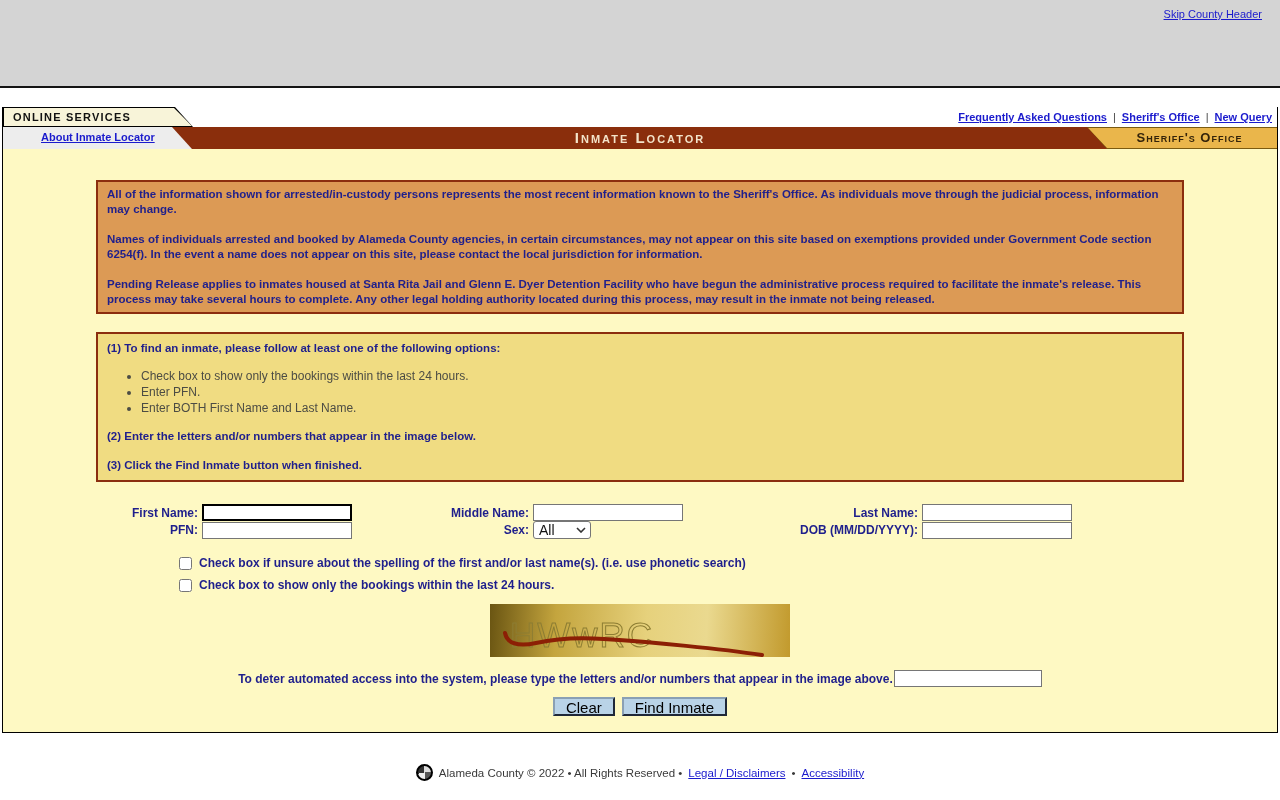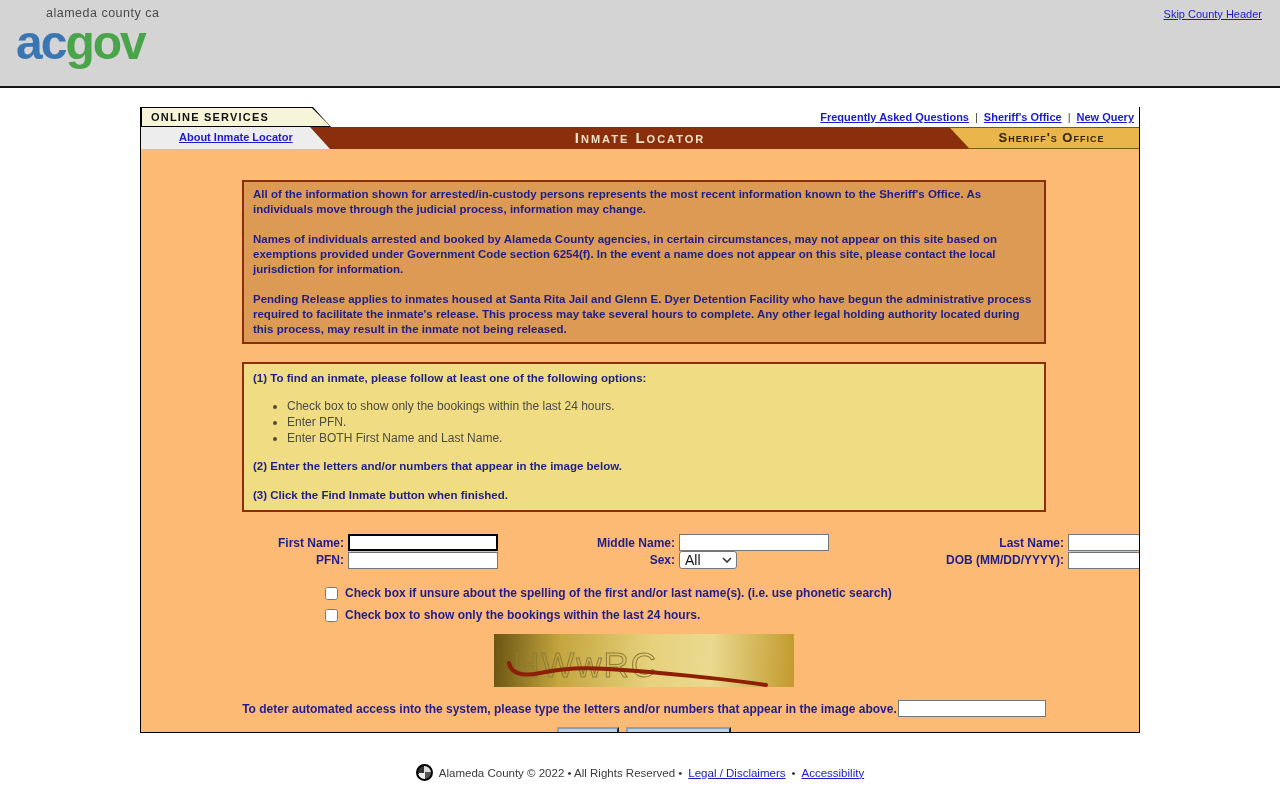--- a/index.html
+++ b/index.html
@@ -13,22 +13,22 @@
     color:#1a1acd; text-decoration:underline; }
   .logo { position:absolute; left:16px; top:6px; cursor:pointer; }
   .logo-tagline { margin-left:30px; font-size:12.5px; color:#4a4a4a;
     letter-spacing:.5px; }
   .logo-word { font-size:48px; font-weight:bold; letter-spacing:-2px;
     line-height:46px; }
   .logo-ac { color:#3a76b4; }
   .logo-gov { color:#4aa44a; }
 
   
-  .main-box { width:1000px; margin:19px auto 5px; border:1px solid #000;
-    border-top:none; background:#fdba74; position:relative; }
+  .main-box { width:1276px; margin:19px auto 5px; border:1px solid #000;
+    border-top:none; background:#fef9c3; position:relative; }
 
   .tab-row { height:20px; background:#fff; position:relative; display:flex;
     justify-content:flex-end; align-items:center; gap:6px; padding-right:5px;
     font-size:11px; font-weight:bold; }
   .top-link { color:#1a1acd; text-decoration:underline; white-space:nowrap; }
   .pipe { color:#444; font-weight:normal; }
 
   .online-tab-outer { position:absolute; left:0; top:0; width:190px; height:20px;
     background:#000; clip-path:polygon(0 0, 172px 0, 100% 100%, 0 100%); }
   .online-tab-inner { position:absolute; inset:1px; background:#f8f4d9;
@@ -44,21 +44,21 @@
     letter-spacing:2px; color:#f3e3c9; line-height:21px; }
   .gold-tab-outer { position:absolute; right:0; top:0; width:190px; height:22px;
     background:#7a5a10; clip-path:polygon(0 0, 100% 0, 100% 100%, 20px 100%); }
   .gold-tab-inner { position:absolute; left:1px; right:0; top:1px; bottom:1px;
     background:#eab64b; clip-path:polygon(0 0, 100% 0, 100% 100%, 19px 100%);
     font-variant:small-caps; font-weight:bold; font-size:13px; color:#33230a;
     letter-spacing:1px; text-align:center; line-height:20px; padding-left:14px; }
   .about-link { position:absolute; left:38px; top:4px; font-size:11px;
     font-weight:bold; color:#1a1acd; text-decoration:underline; }
 
-  .content { height:583px; overflow:hidden;padding-left:8px; }
+  .content { height:583px; overflow:hidden; }
 
   
   .notice-box { margin:31px 93px 0; border:2px solid #8b2e0e; background:#dc9a55;
     padding:5px 9px; color:#1f1f8c; font-weight:bold; font-size:11.5px;
     line-height:15px; }
   .notice-box p + p { margin-top:15px; }
 
   .instructions-box { margin:18px 93px 0; border:2px solid #8b2e0e;
     background:#f0dc82; padding:7px 9px; font-size:11.5px; line-height:15px; }
   .step { color:#1f1f8c; font-weight:bold; }
@@ -106,26 +106,20 @@
     align-items:center; gap:6px; font-size:11.5px; color:#3a3a3a; }
   .seal { width:17px; height:17px; border-radius:50%; border:2px solid #000;
     background:conic-gradient(#ddd 0 90deg,#555 90deg 180deg,#eee 180deg 260deg,
       #333 260deg 360deg); display:inline-block; }
   .footer a { color:#1a1acd; text-decoration:underline; }
 </style>
 </head>
 <body>
 
 <div class="county-header">
-  <div class="logo">
-    <div class="logo-tagline">alameda county ca</div>
-    <div class="logo-word">
-      <span class="logo-ac">ac</span><span class="logo-gov">gov</span>
-    </div>
-  </div>
   <a class="skip-link" href="#">Skip County Header</a>
 </div>
 
 <div class="main-box">
 
   <div class="tab-row">
     <div class="online-tab-outer">
       <div class="online-tab-inner">ONLINE SERVICES</div>
     </div>
     <a href="#" class="top-link">Frequently Asked Questions</a>

